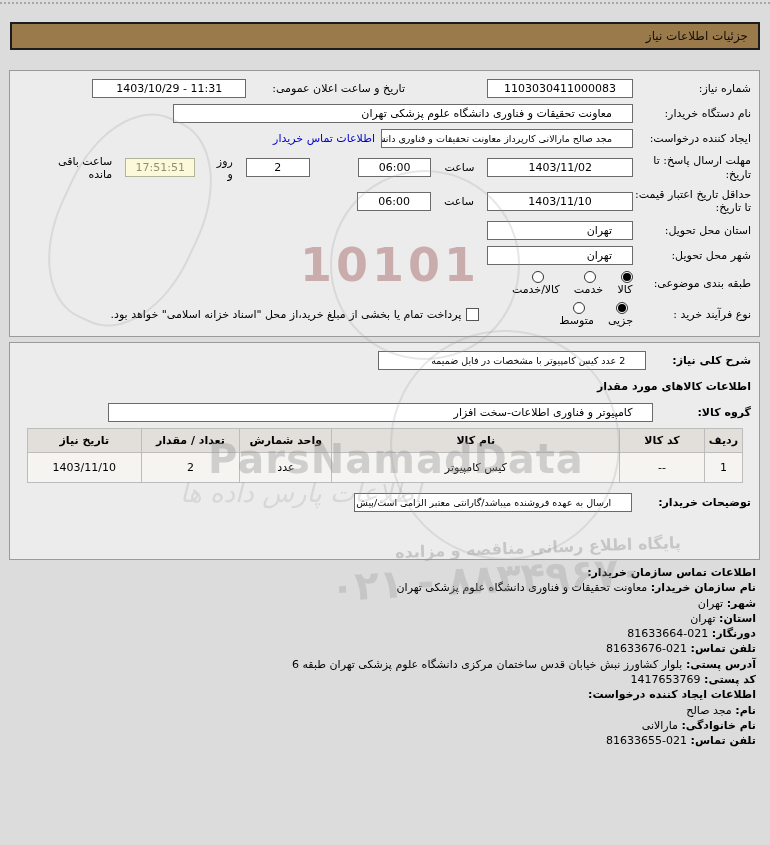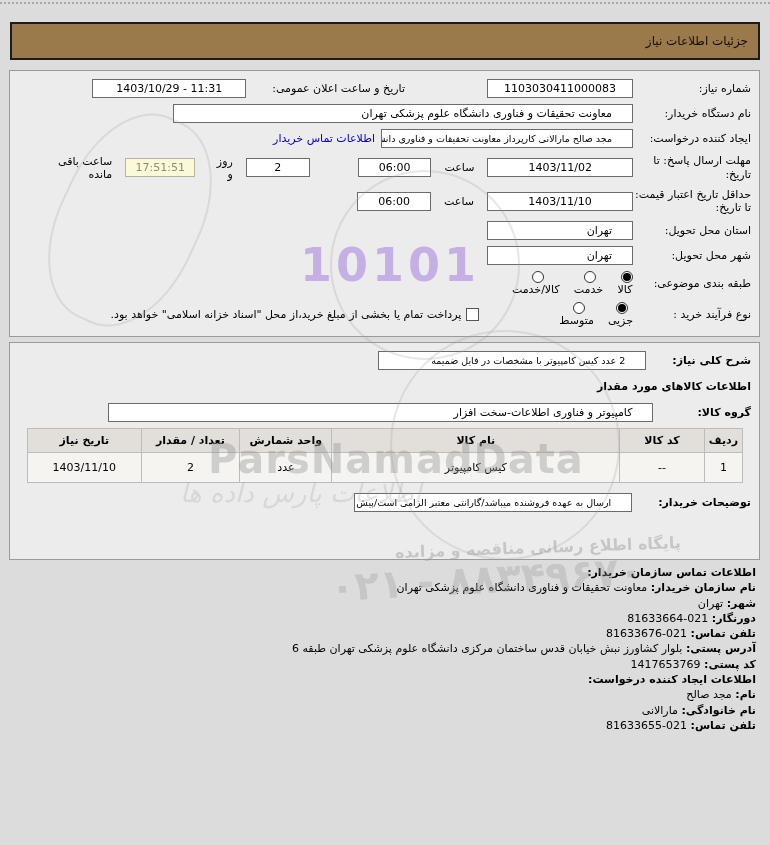--- a/index.html
+++ b/index.html
@@ -6,21 +6,21 @@
   html,body { background:#dcdcdc; }
   body {
     width:770px; height:845px; position:relative; overflow:hidden;
     font-family:"DejaVu Sans","Liberation Sans",sans-serif;
     font-size:11px; color:#000; direction:rtl;
   }
   .top-dotted { position:absolute; top:2px; left:0; width:770px; border-top:2px dotted #a8a8a8; }
 
   
   .titlebar {
-    position:absolute; top:22px; right:10px; width:750px; height:38px;
+    position:absolute; top:22px; right:10px; width:750px; height:28px;
     background:#9a7a4a; border:2px solid #1c1c1c;
     display:flex; align-items:center; padding:0 10px;
     font-size:12px; color:#14100a;
   }
 
   
   .panel {
     position:absolute; right:10px; width:751px;
     background:#ececec; border:1px solid #9a9a9a; padding:8px 8px 6px 8px;
   }
@@ -66,21 +66,21 @@
   table.goods th { background:#e2dfda; font-weight:bold; }
   table.goods td { background:#f5f4f1; height:30px; }
 
   
   .contact { position:absolute; top:566px; right:14px; width:742px; line-height:14.8px; font-size:11px; }
   .contact .line { margin-bottom:0.5px; }
 
   
   .wm { position:absolute; pointer-events:none; z-index:6; color:#9a9a9a; }
   .wm-brand { top:436px; left:208px; font-size:40px; font-weight:bold; letter-spacing:1px; opacity:.42; }
-  .wm-binary { top:238px; left:300px; font-size:46px; font-weight:bold; letter-spacing:4px; opacity:.30; color:#6d28d9;}
+  .wm-binary { top:238px; left:300px; font-size:46px; font-weight:bold; letter-spacing:4px; opacity:.30; color:#7f1d1d;}
   .wm-tagline { top:538px; left:395px; font-size:16px; font-weight:bold; opacity:.45; transform:rotate(-2deg); }
   .wm-phone { top:556px; left:330px; font-size:40px; font-weight:bold; opacity:.32; transform:rotate(-3deg); }
   .wm-callig { top:478px; left:180px; font-size:26px; opacity:.25; font-style:italic; }
   .wm-circle { border:2px solid rgba(160,160,160,.25); border-radius:50%; }
   .c1 { top:170px; left:330px; width:190px; height:190px; }
   .c2 { top:330px; left:390px; width:230px; height:230px; }
   .c3 { top:110px; left:60px;  width:140px; height:220px; border-radius:45%; transform:rotate(25deg); }
 </style>
 </head>
 <body>
@@ -232,20 +232,24 @@
   <div class="line b">اطلاعات تماس سازمان خریدار:</div>
   <div class="line">
     <span class="b">نام سازمان خریدار:</span>
     <span>معاونت تحقیقات و فناوری دانشگاه علوم پزشکی تهران</span>
   </div>
   <div class="line">
     <span class="b">شهر:</span>
     <span>تهران</span>
   </div>
   <div class="line">
+    <span class="b">استان:</span>
+    <span>تهران</span>
+  </div>
+  <div class="line">
     <span class="b">دورنگار:</span>
     <span class="ltr">81633664-021</span>
   </div>
   <div class="line">
     <span class="b">تلفن تماس:</span>
     <span class="ltr">81633676-021</span>
   </div>
   <div class="line">
     <span class="b">آدرس پستی:</span>
     <span>بلوار کشاورز نبش خیابان قدس ساختمان مرکزی دانشگاه علوم پزشکی تهران طبقه 6</span>

